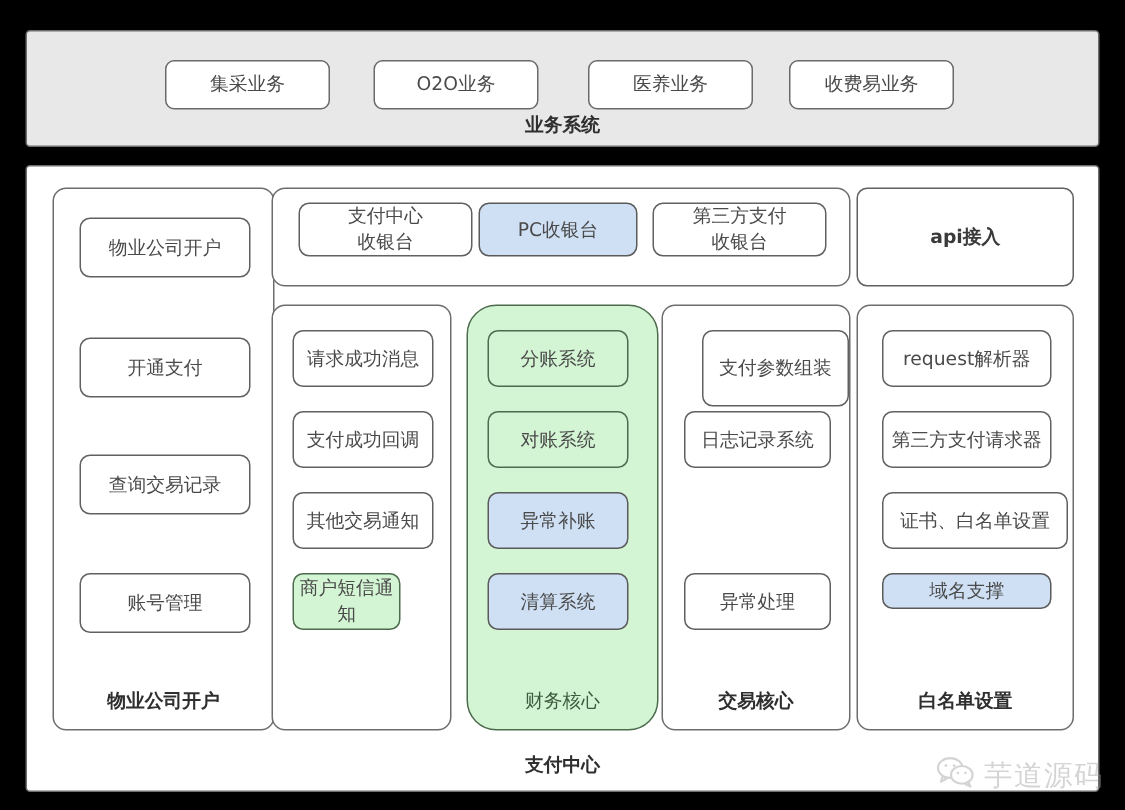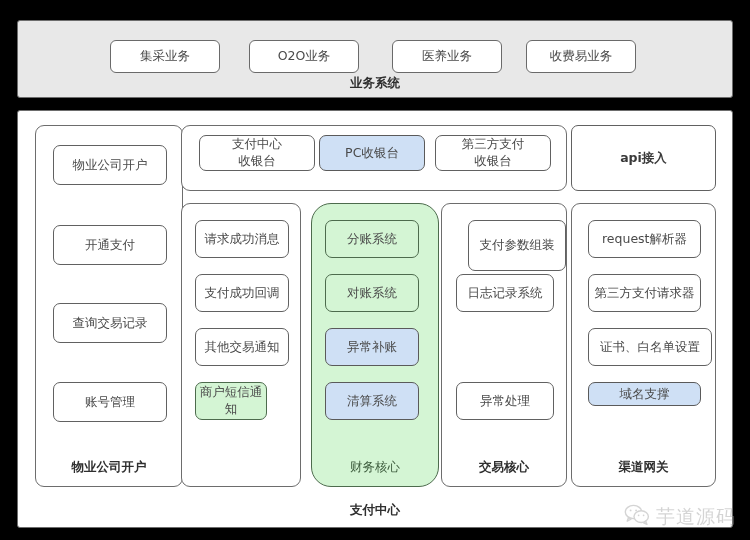--- a/index.html
+++ b/index.html
@@ -196,21 +196,21 @@
       <div class="node" style="left:14px; top:70px;  width:98px; height:38px;">日志记录系统</div>
       <div class="node" style="left:14px; top:178px; width:98px; height:38px;">异常处理</div>
       <div class="panel-label">交易核心</div>
     </div>
 
     <div class="panel" style="left:553px; top:92px; width:145px; height:284px;">
       <div class="node" style="left:16px; top:16px;  width:113px; height:38px;">request解析器</div>
       <div class="node" style="left:16px; top:70px;  width:113px; height:38px;">第三方支付请求器</div>
       <div class="node" style="left:16px; top:124px; width:124px; height:38px;">证书、白名单设置</div>
       <div class="node blue" style="left:16px; top:178px; width:113px; height:24px;">域名支撑</div>
-      <div class="panel-label">渠道网关</div>
+      <div class="panel-label">白名单设置</div>
     </div>
 
     <div class="pc-label">支付中心</div>
   </div>
 
   <div class="watermark">
     <span class="wm-icon">
       <svg width="26" height="22" viewBox="0 0 26 22" aria-hidden="true">
         <ellipse cx="9.5" cy="8" rx="8.2" ry="6.6" fill="none" stroke="#9a9a9a" stroke-width="1.4"></ellipse>
         <path d="M4.5 13.4 L3.2 17.2 L7.0 15.2 Z" fill="none" stroke="#9a9a9a" stroke-width="1.4" stroke-linejoin="round"></path>

